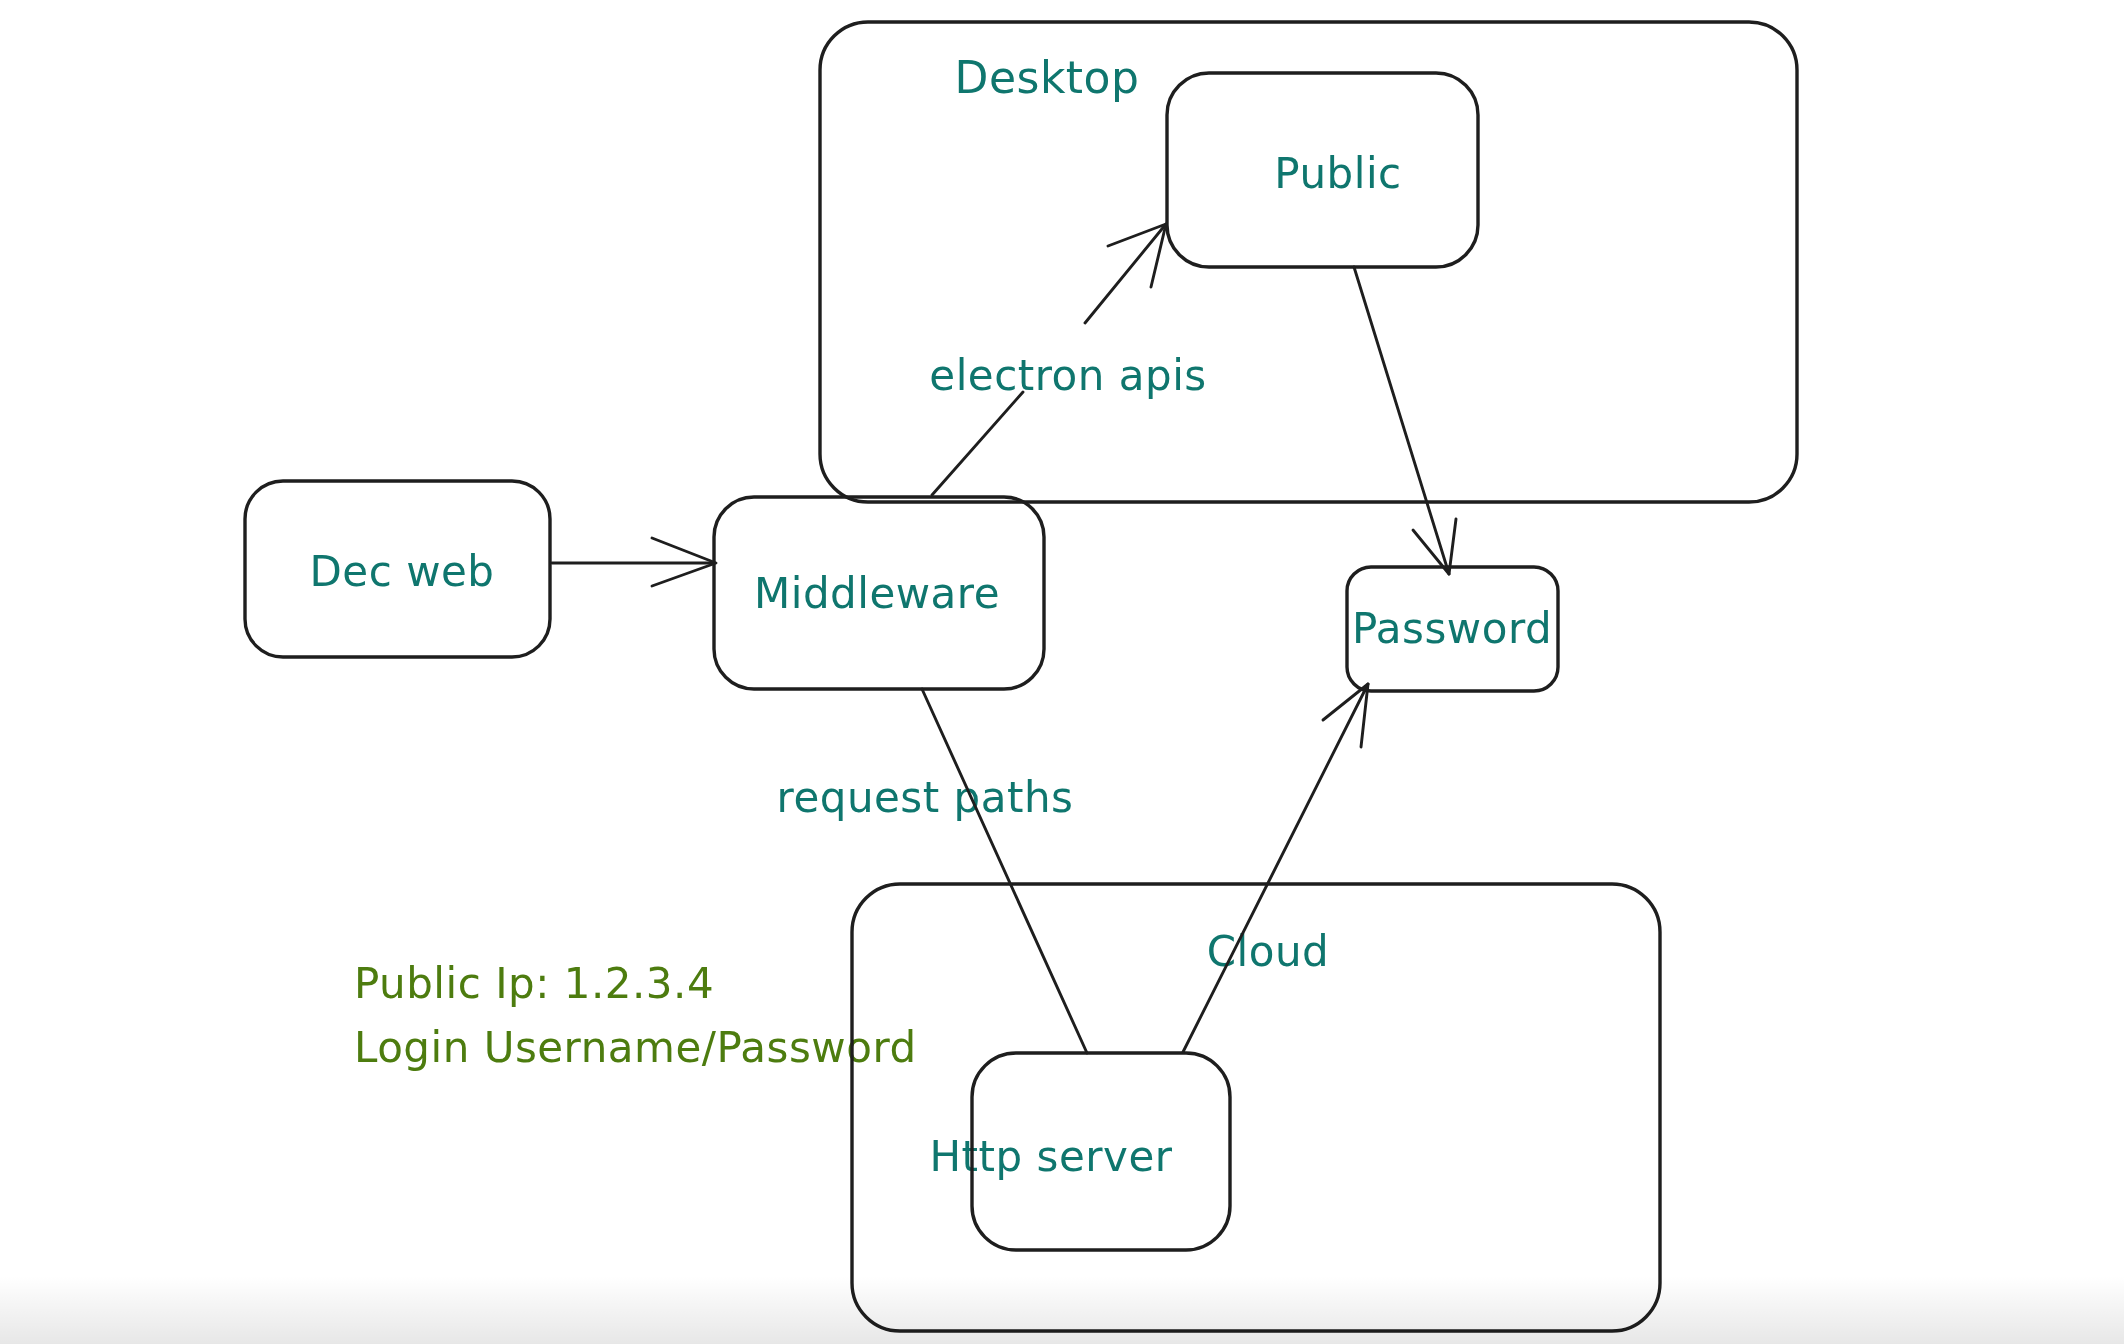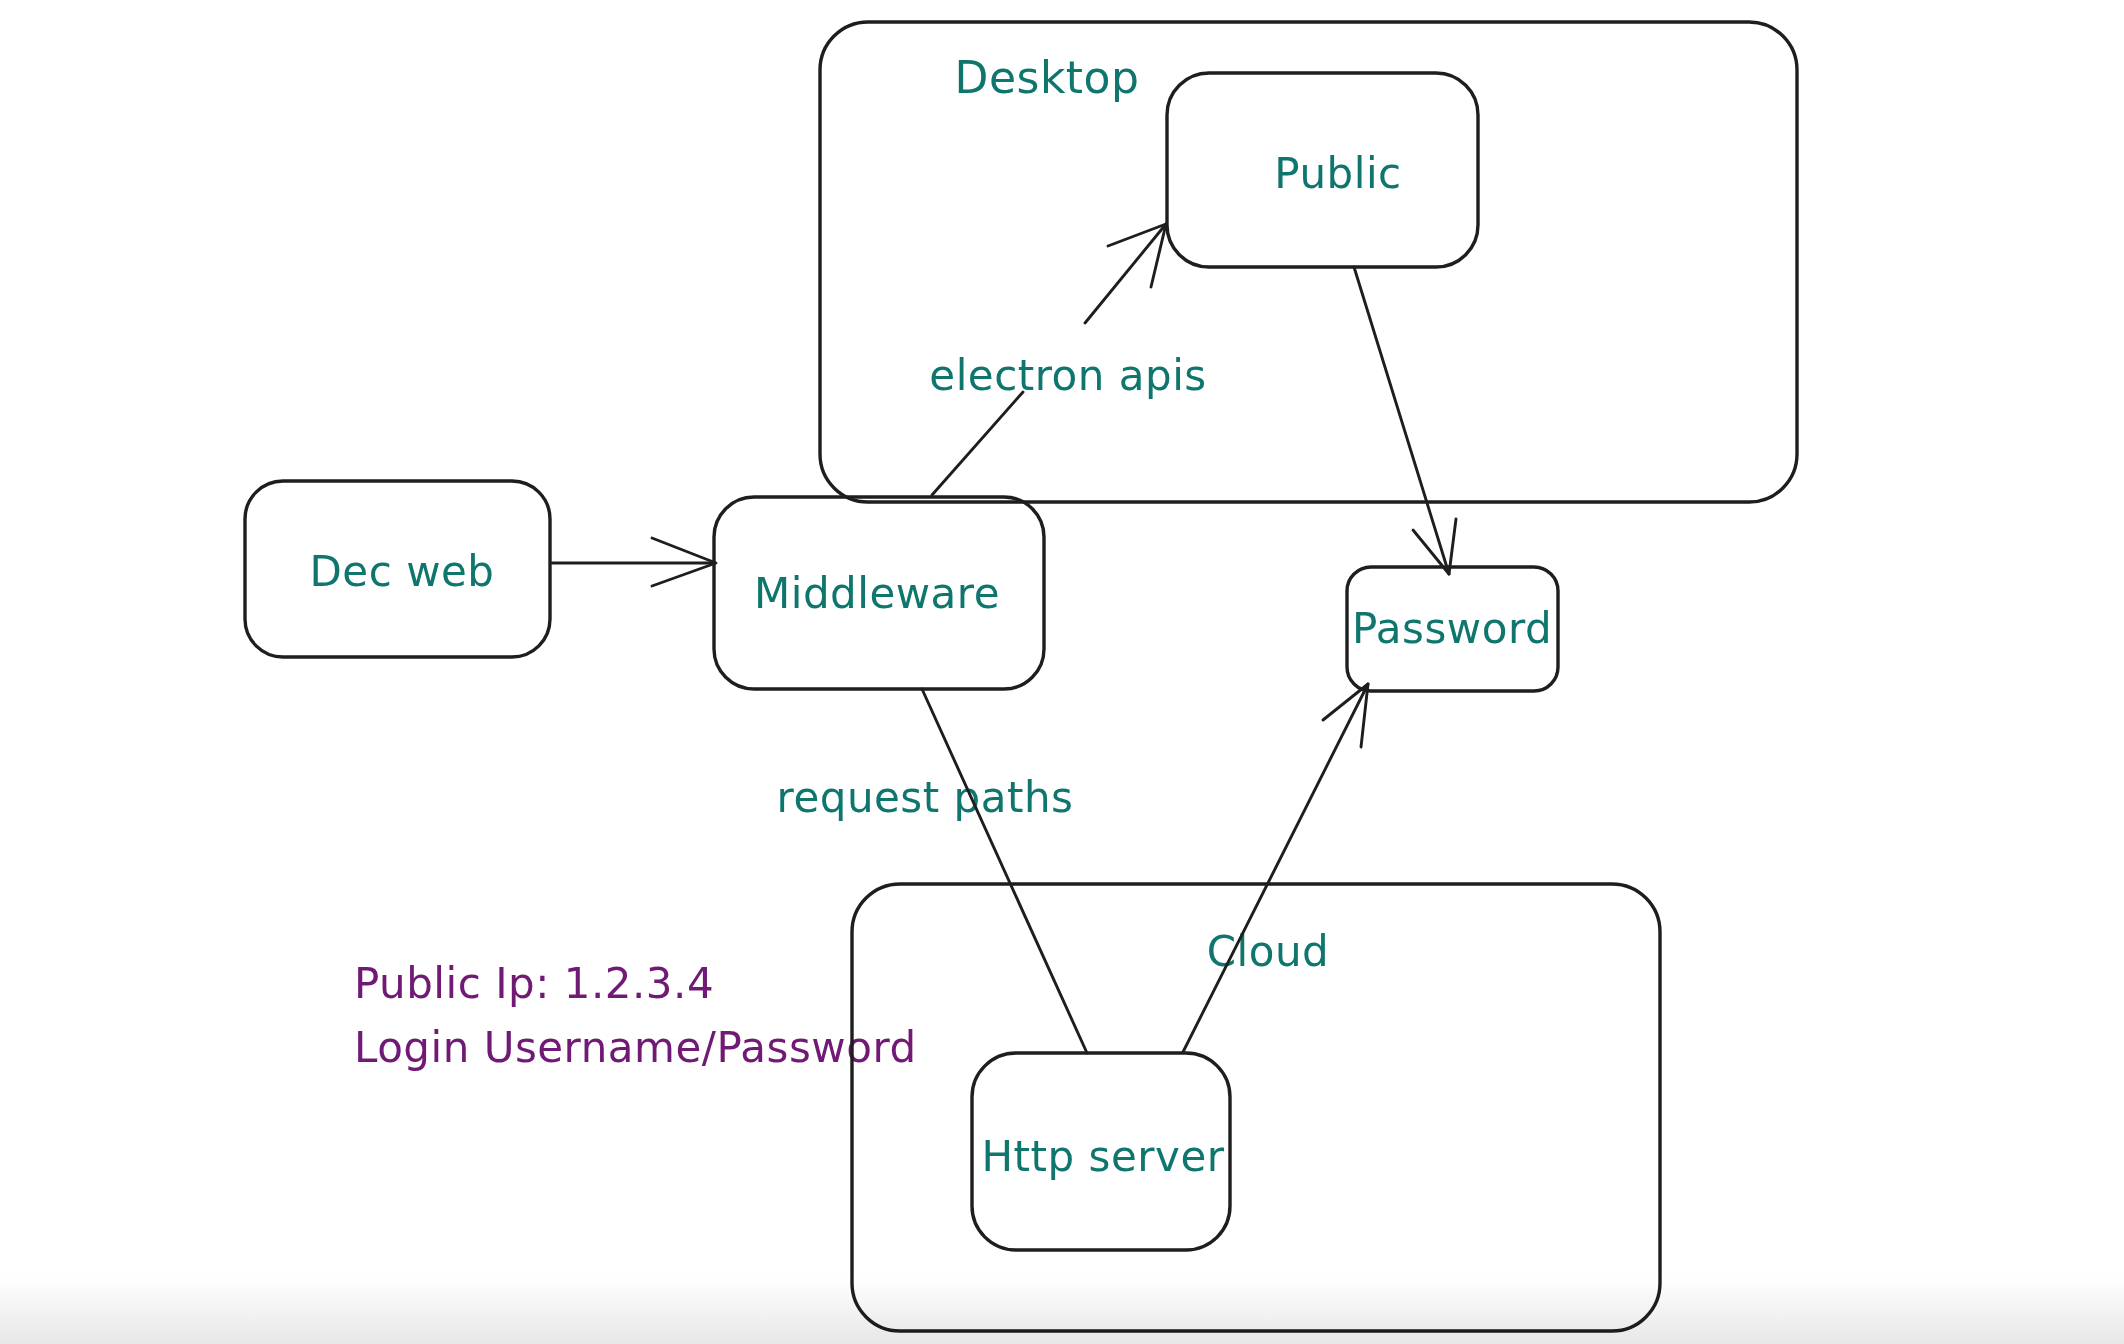--- a/index.html
+++ b/index.html
@@ -40,21 +40,21 @@
   }
   .ink * { pointer-events: auto; }
   .annotation {
     position: absolute;
     left: 354px;
     top: 952px;
     font-size: 42px;
     line-height: 64px;
     white-space: nowrap;
     letter-spacing: 0.5px;
-    color: #701a75;
+    color: #4d7c0f;
   }
   .bottom-fade {
     position: absolute;
     left: 0;
     bottom: 0;
     width: 100%;
     height: 68px;
     z-index: 3;
     background: linear-gradient(180deg, rgba(0,0,0,0) 0%, rgba(0,0,0,0.095) 100%);
     pointer-events: none;
@@ -77,21 +77,21 @@
 
 <div class="canvas">
 
   <div class="labels">
     <div class="lbl big" style="left:1047px; top:78px;">Desktop</div>
     <div class="lbl" style="left:1338px; top:174px;">Public</div>
     <div class="lbl" style="left:402px; top:572px;">Dec web</div>
     <div class="lbl" style="left:877px; top:594px;">Middleware</div>
     <div class="lbl" style="left:1452px; top:629px;">Password</div>
     <div class="lbl" style="left:1268px; top:952px;">Cloud</div>
-    <div class="lbl" style="left:1103px; top:1157px;text-align:center;">Http server</div>
+    <div class="lbl" style="left:1051px; top:1157px;text-align:center;">Http server</div>
 
     <div class="lbl" style="left:1053px; top:376px;margin-left:15px;">electron apis</div>
     <div class="lbl" style="left:925px; top:798px;">request paths</div>
 
     <div class="annotation">
       <div>Public Ip: 1.2.3.4</div>
       <div>Login Username/Password</div>
     </div>
   </div>
 

